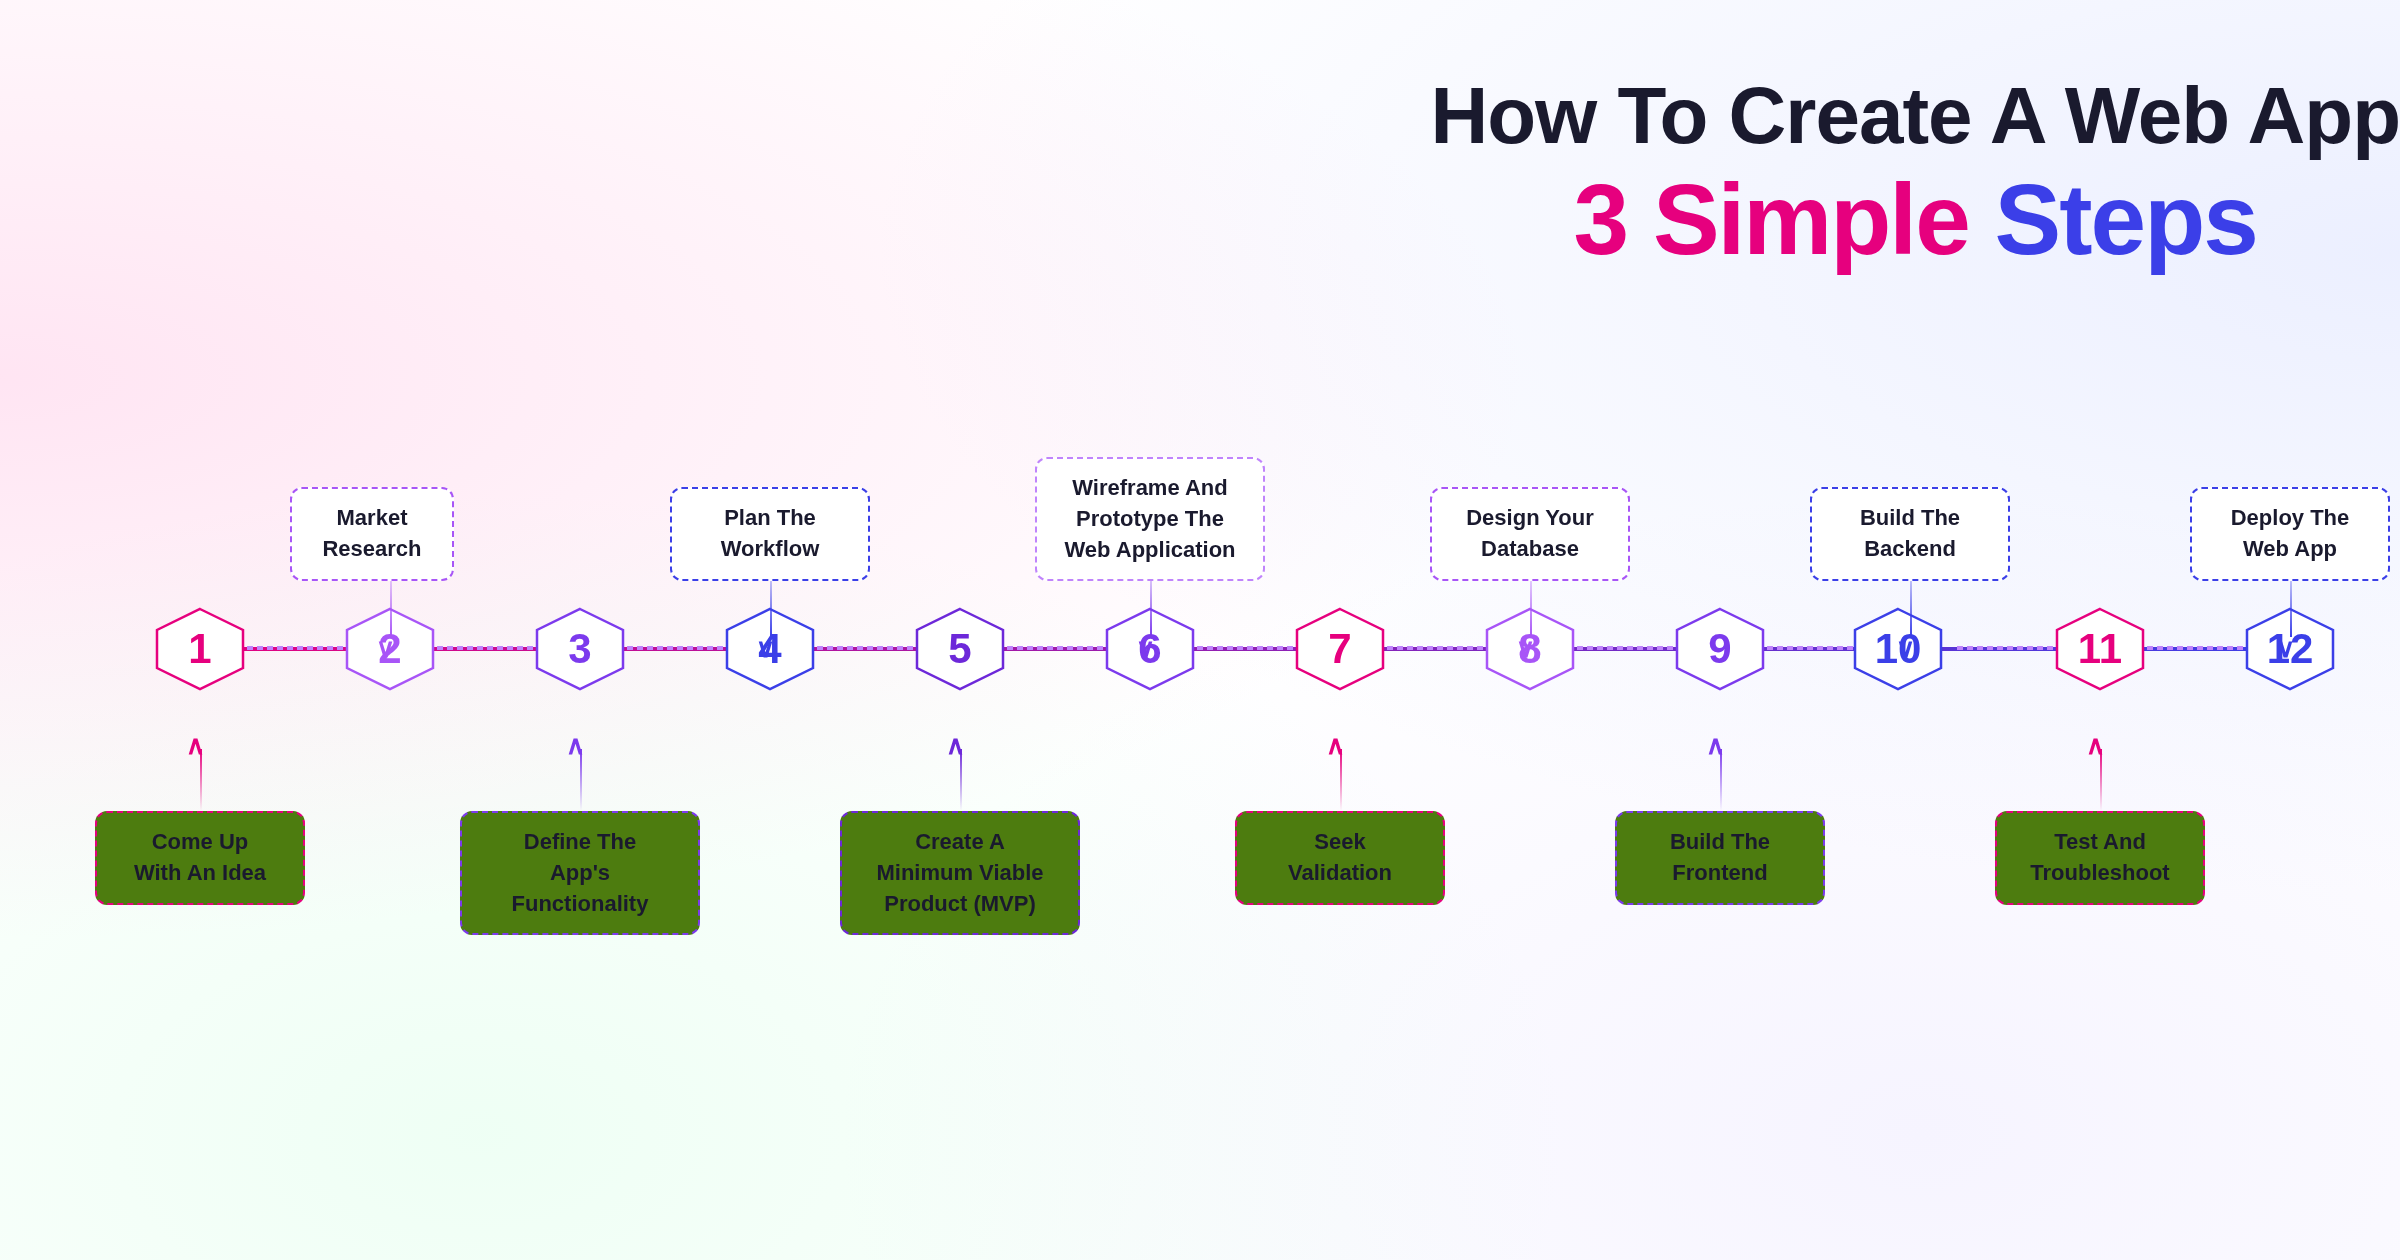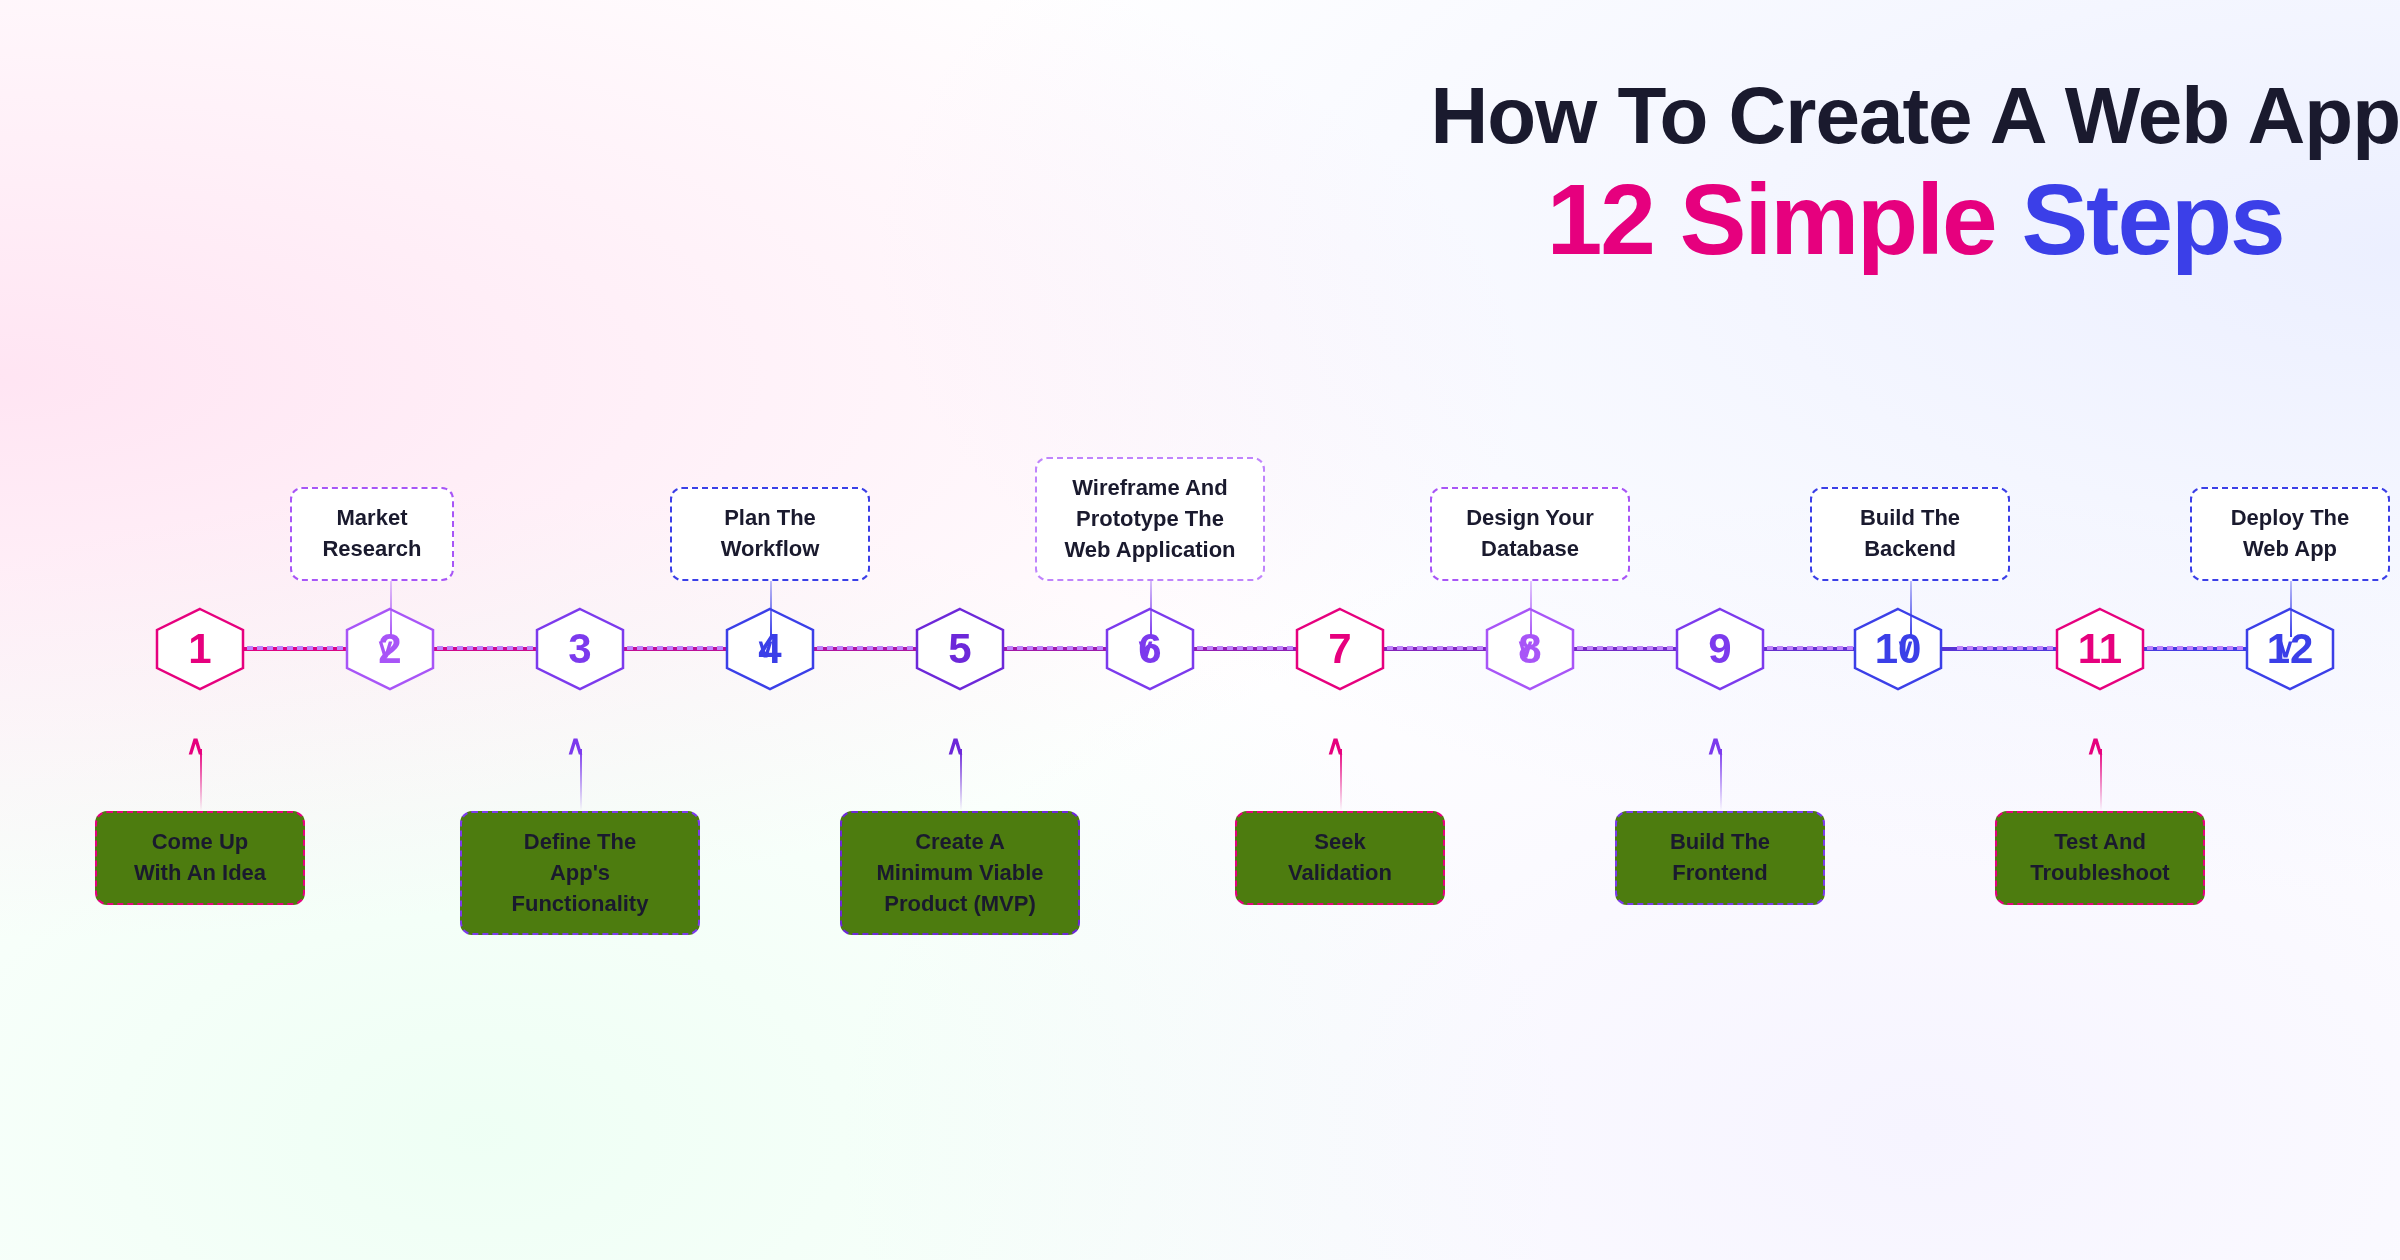--- a/index.html
+++ b/index.html
@@ -153,21 +153,21 @@
 </head>
 <body>
 
 <div class="bg"></div>
 
 <div class="content">
 
   <div class="title-area">
     <div class="title-line1">How To Create A Web App</div>
     <div class="title-line2">
-      <span class="title-pink">12 Simple</span>
+      <span class="title-pink">3 Simple</span>
       <span style="color:#1a1a2e; font-size:100px; font-weight:900;"> </span>
       <span class="title-blue">Steps</span>
     </div>
   </div>
 
   <div class="timeline-area" id="timeline-area">
   <div class="h-line"></div>
       <div class="step-node" style="left: 75px;">
         <div class="hexagon">
           <svg width="90" height="84" viewBox="0 0 90 84">

